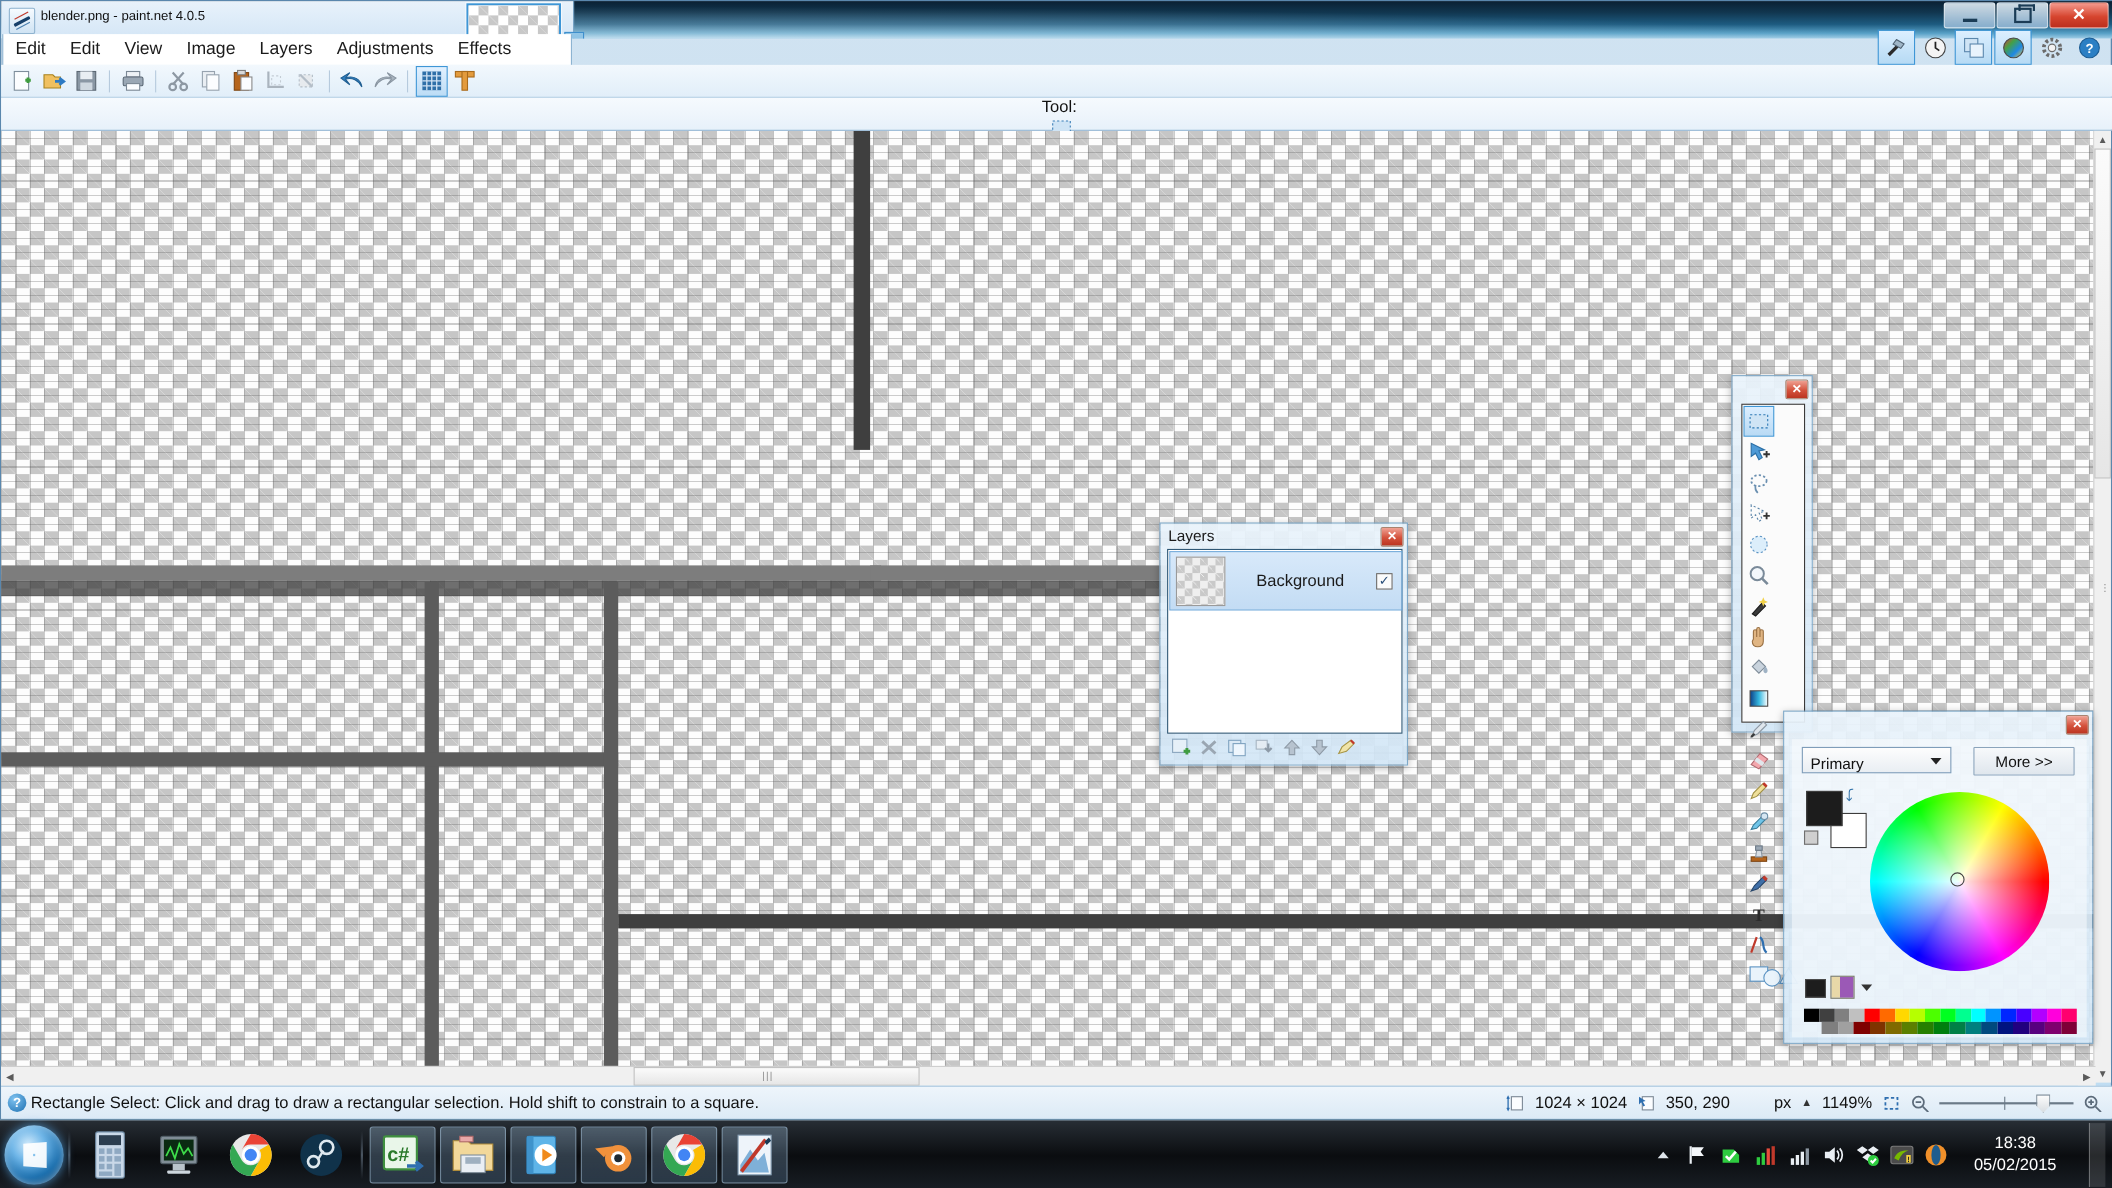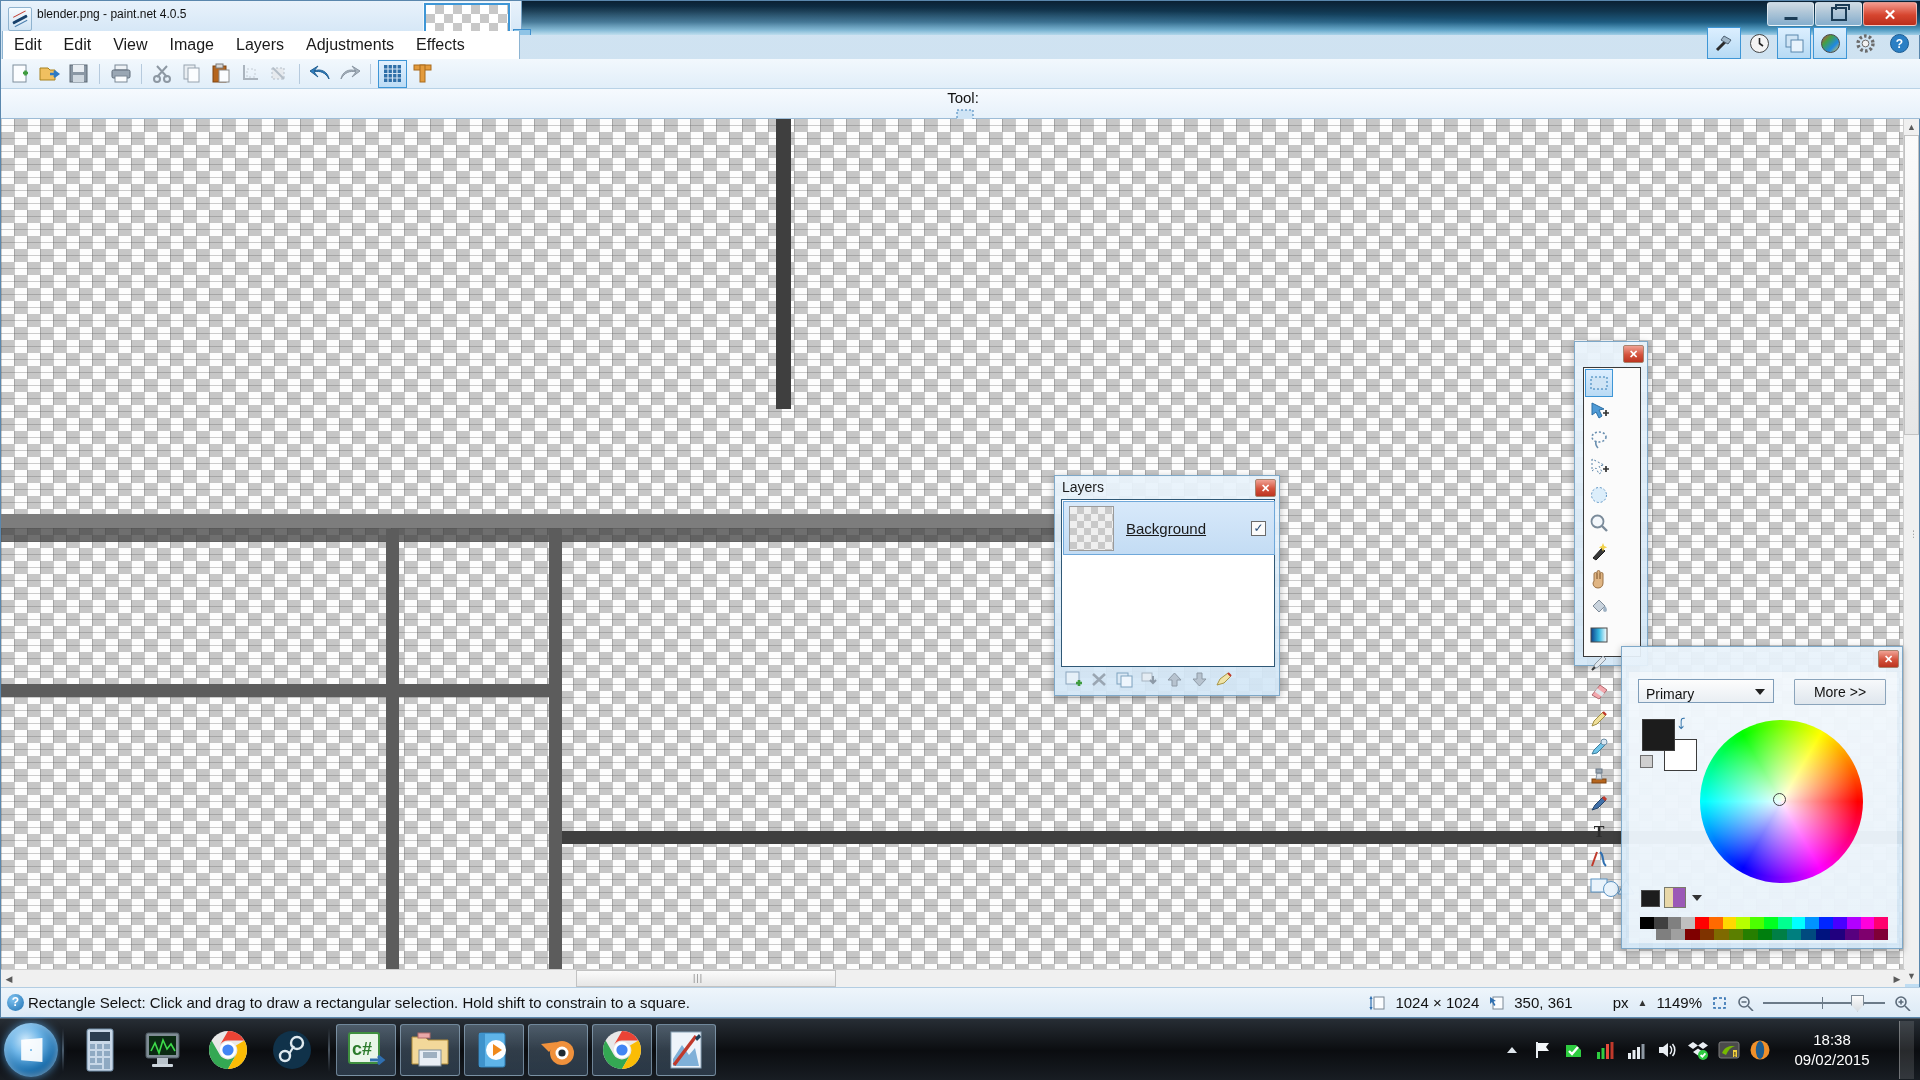--- a/index.html
+++ b/index.html
@@ -202,21 +202,21 @@
     border:1px solid #6fa8da;box-sizing:border-box;
     display:flex;align-items:center;
   }
   .layer-thumb{
     width:45px;height:45px;margin-left:5px;border:1px solid #9a9a9a;box-sizing:border-box;
     background-image:
       linear-gradient(45deg,#c9c9c9 25%,transparent 25%,transparent 75%,#c9c9c9 75%),
       linear-gradient(45deg,#c9c9c9 25%,transparent 25%,transparent 75%,#c9c9c9 75%);
     background-color:#efefef;background-size:14px 14px;background-position:0 0,7px 7px;
   }
-  .layer-name{flex:1;margin-left:12px;font-size:15px;color:#1a1a1a;text-decoration:underline;}
+  .layer-name{flex:1;margin-left:28px;font-size:15px;color:#1a1a1a;}
   .layer-check{
     width:15px;height:15px;margin-right:8px;background:#fbfbfb;
     border:1px solid #6b6b6b;box-sizing:border-box;
     display:flex;align-items:center;justify-content:center;
     font-size:12px;color:#2a4f7a;line-height:1;
   }
   .layer-toolbar{
     position:absolute;left:6px;top:192px;width:214px;height:22px;
     display:flex;align-items:center;gap:4px;padding-left:3px;
   }
@@ -835,21 +835,21 @@
               <path d="M2 3v10M1 4l1-2 1 2M1 12l1 2 1-2" stroke="#2f6fb0" stroke-width="1.2" fill="none"></path>
             </svg>
         </span>
         <span>1024 × 1024</span>
         <span class="sb-ico">
           <svg width="17" height="16" viewBox="0 0 17 16">
               <rect x="5" y="2" width="10" height="12" fill="#fbfdff" stroke="#7b8895"></rect>
               <path d="M2 2 L2 9 L4 7 L6 11 L7.5 10 L5.5 6.5 L8 6 Z" fill="#2f6fb0"></path>
             </svg>
         </span>
-        <span>350, 361</span>
+        <span>350, 290</span>
         <span style="width:22px"></span>
         <span>px</span>
         <span style="font-size:10px;color:#333;">▲</span>
         <span>1149%</span>
         <span class="sb-ico">
           <svg width="17" height="16" viewBox="0 0 17 16">
               <rect x="3" y="3" width="11" height="10" fill="none" stroke="#2f6fb0" stroke-width="1.6" stroke-dasharray="3 2"></rect>
             </svg>
         </span>
         <span class="sb-ico">
@@ -1031,18 +1031,18 @@
           </svg>
       </span>
       <span class="tray-ico">
         <svg width="22" height="22" viewBox="0 0 22 22">
             <circle cx="11" cy="11" r="9.5" fill="#f0902a"></circle>
             <ellipse cx="11" cy="11" rx="4.2" ry="9" fill="#1f5d8f"></ellipse>
           </svg>
       </span>
       <span class="clock">
         <span style="display:block">18:38</span>
-        <span style="display:block">09/02/2015</span>
+        <span style="display:block">05/02/2015</span>
       </span>
       <span class="showdesk"></span>
     </div>
   </div>
 </div>
 
 </body></html>

